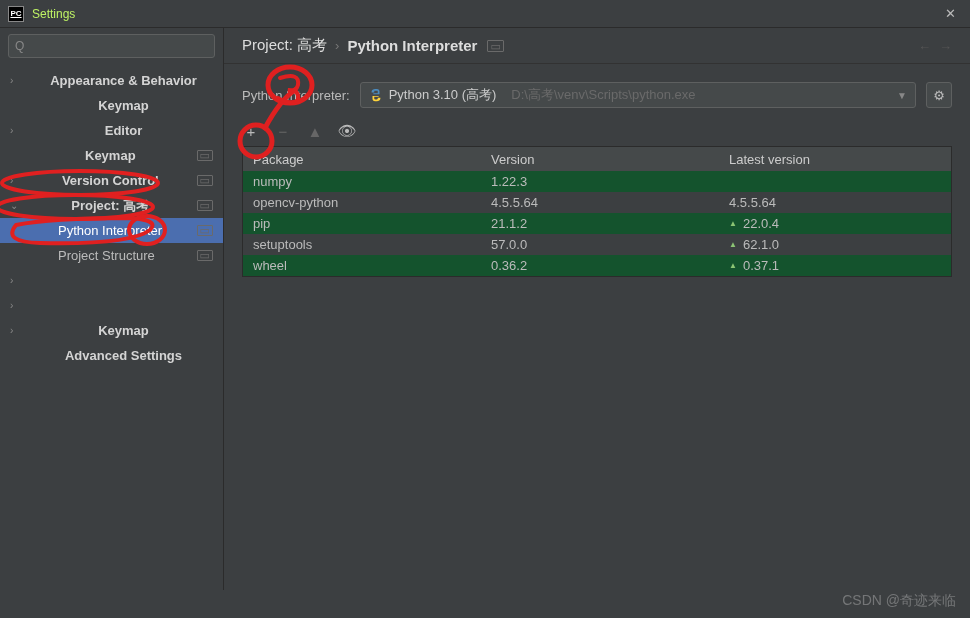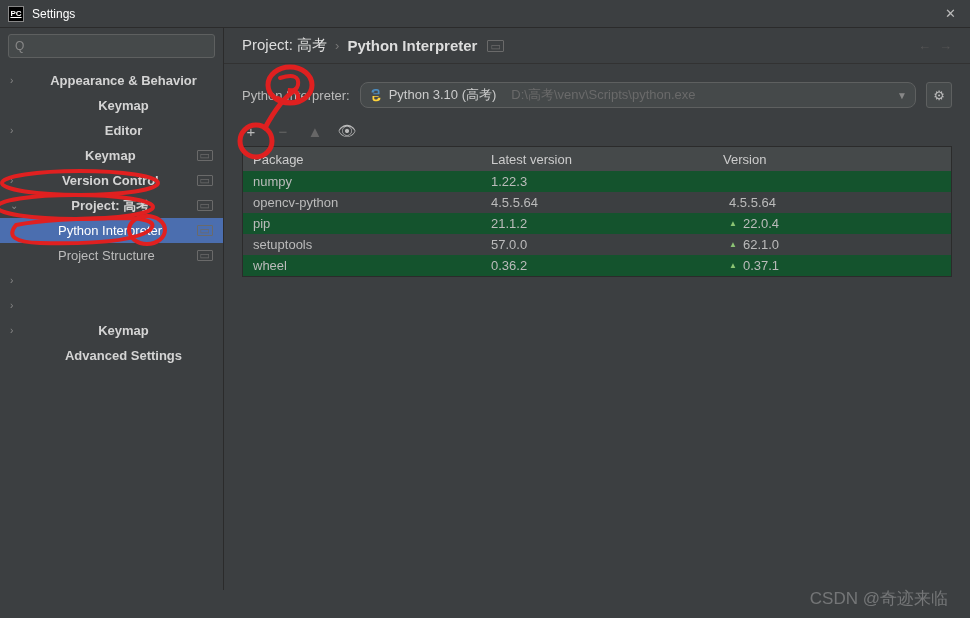--- a/index.html
+++ b/index.html
@@ -1,20 +1,20 @@
 <!DOCTYPE html>
 <html><head>
 <meta charset="utf-8">
 <style>
 * { margin: 0; padding: 0; box-sizing: border-box; font-family: "Segoe UI", Arial, sans-serif; }
 body { width: 970px; height: 618px; background: #3c3f41; color: #bbbbbb; font-size: 13px; overflow: hidden; position: relative; }
 
 .titlebar { height: 28px; background: #3c3f41; display: flex; align-items: center; padding: 0 8px; border-bottom: 1px solid #2b2b2b; }
 .titlebar .appicon { width: 16px; height: 16px; background: #000; border: 1px solid #888; display: flex; align-items: center; justify-content: center; font-size: 8px; color: #fff; font-weight: bold; margin-right: 8px; text-decoration: underline; }
-.titlebar .title { color: #ffffff; font-size: 12px; flex: 1; }
+.titlebar .title { color: #bef264; font-size: 12px; flex: 1; }
 .titlebar .close { color: #bbb; cursor: pointer; padding: 0 6px; }
 
 .content { display: flex; height: 562px; }
 
 .sidebar { width: 224px; background: #3c3f41; border-right: 1px solid #2b2b2b; display: flex; flex-direction: column; }
 .search { margin: 6px 8px; height: 24px; background: #45494a; border: 1px solid #5e6060; border-radius: 3px; display: flex; align-items: center; padding: 0 6px; }
 .search .icon { color: #888; font-size: 12px; margin-right: 4px; }
 .search input { background: transparent; border: none; outline: none; color: #bbb; width: 100%; font-size: 12px; }
 
 .tree { flex: 1; overflow-y: auto; padding-top: 4px; }
@@ -30,21 +30,21 @@
 .main { flex: 1; background: #3c3f41; display: flex; flex-direction: column; }
 .breadcrumb { height: 36px; display: flex; align-items: center; padding: 0 18px; border-bottom: 1px solid #323232; }
 .breadcrumb .part { color: #ddd; font-size: 15px; }
 .breadcrumb .part.bold { font-weight: bold; }
 .breadcrumb .sep { color: #777; margin: 0 8px; }
 .breadcrumb .ind { color: #6a6a6a; font-size: 11px; border: 1px solid #6a6a6a; padding: 0 2px; line-height: 10px; border-radius: 1px; margin-left: 10px; }
 .breadcrumb .navarrows { margin-left: auto; color: #555; display: flex; gap: 8px; }
 
 .interp-row { display: flex; align-items: center; padding: 18px 18px 14px 18px; gap: 10px; }
 .interp-row .lbl { color: #bbb; }
-.interp-row .dropdown { flex: 1; height: 26px; background: #45494a; border: 1px solid #5e6060; border-radius: 8px; display: flex; align-items: center; padding: 0 8px; cursor: pointer; text-align: center; }
+.interp-row .dropdown { flex: 1; height: 26px; background: #45494a; border: 1px solid #5e6060; border-radius: 3px; display: flex; align-items: center; padding: 0 8px; cursor: pointer; text-align: center; }
 .interp-row .dropdown .pyicon { width: 14px; height: 14px; margin-right: 6px; display: inline-block; }
 .interp-row .dropdown .pyicon svg { width: 14px; height: 14px; }
 .interp-row .dropdown .name { color: #ccc; }
 .interp-row .dropdown .path { color: #6a6a6a; margin-left: 15px; }
 .interp-row .dropdown .arrow { margin-left: auto; color: #888; font-size: 10px; }
 .interp-row .gear { width: 26px; height: 26px; background: #45494a; border: 1px solid #5e6060; border-radius: 3px; display: flex; align-items: center; justify-content: center; cursor: pointer; color: #bbb; }
 
 .toolbar { display: flex; align-items: center; padding: 0 18px 6px 18px; gap: 14px; }
 .toolbar .btn { color: #bbb; cursor: pointer; font-size: 15px; display: flex; align-items: center; justify-content: center; width: 18px; height: 18px; }
 .toolbar .btn.disabled { color: #666; }
@@ -55,21 +55,21 @@
 .col-pkg { flex: 0 0 238px; }
 .col-ver { flex: 0 0 238px; }
 .col-lat { flex: 1; }
 .table .row { display: flex; height: 21px; align-items: center; background: #14532d; }
 .table .row:nth-child(even) { background: #3c3f41; }
 .table .row .col { padding: 0 10px; color: #bbb; display: flex; align-items: center; gap: 6px; }
 .upgrade-arrow { color: #8cc474; font-size: 8px; }
 
 .annotation { position: absolute; pointer-events: none; z-index: 100; }
 
-.watermark { position: absolute; bottom: 8px; right: 22px; color: rgba(200,200,200,0.4); font-size: 17px; }
+.watermark { position: absolute; bottom: 8px; right: 14px; color: rgba(200,200,200,0.4); font-size: 14px; }
 </style>
 </head>
 <body>
 
 <div class="titlebar">
   <div class="appicon">PC</div>
   <div class="title">Settings</div>
   <div class="close">✕</div>
 </div>
 
@@ -167,22 +167,22 @@
     <div class="toolbar">
       <span class="btn">+</span>
       <span class="btn disabled">−</span>
       <span class="btn disabled">▲</span>
       <span class="btn">👁</span>
     </div>
 
     <div class="table">
       <div class="header">
         <div class="col col-pkg">Package</div>
+        <div class="col col-ver">Version</div>
         <div class="col col-lat">Latest version</div>
-        <div class="col col-ver">Version</div>
       </div>
       <div id="table-body">
           <div class="row">
             <div class="col col-pkg">numpy</div>
             <div class="col col-ver">1.22.3</div>
             <div class="col col-lat">
               <span></span>
             </div>
           </div>
           <div class="row">

